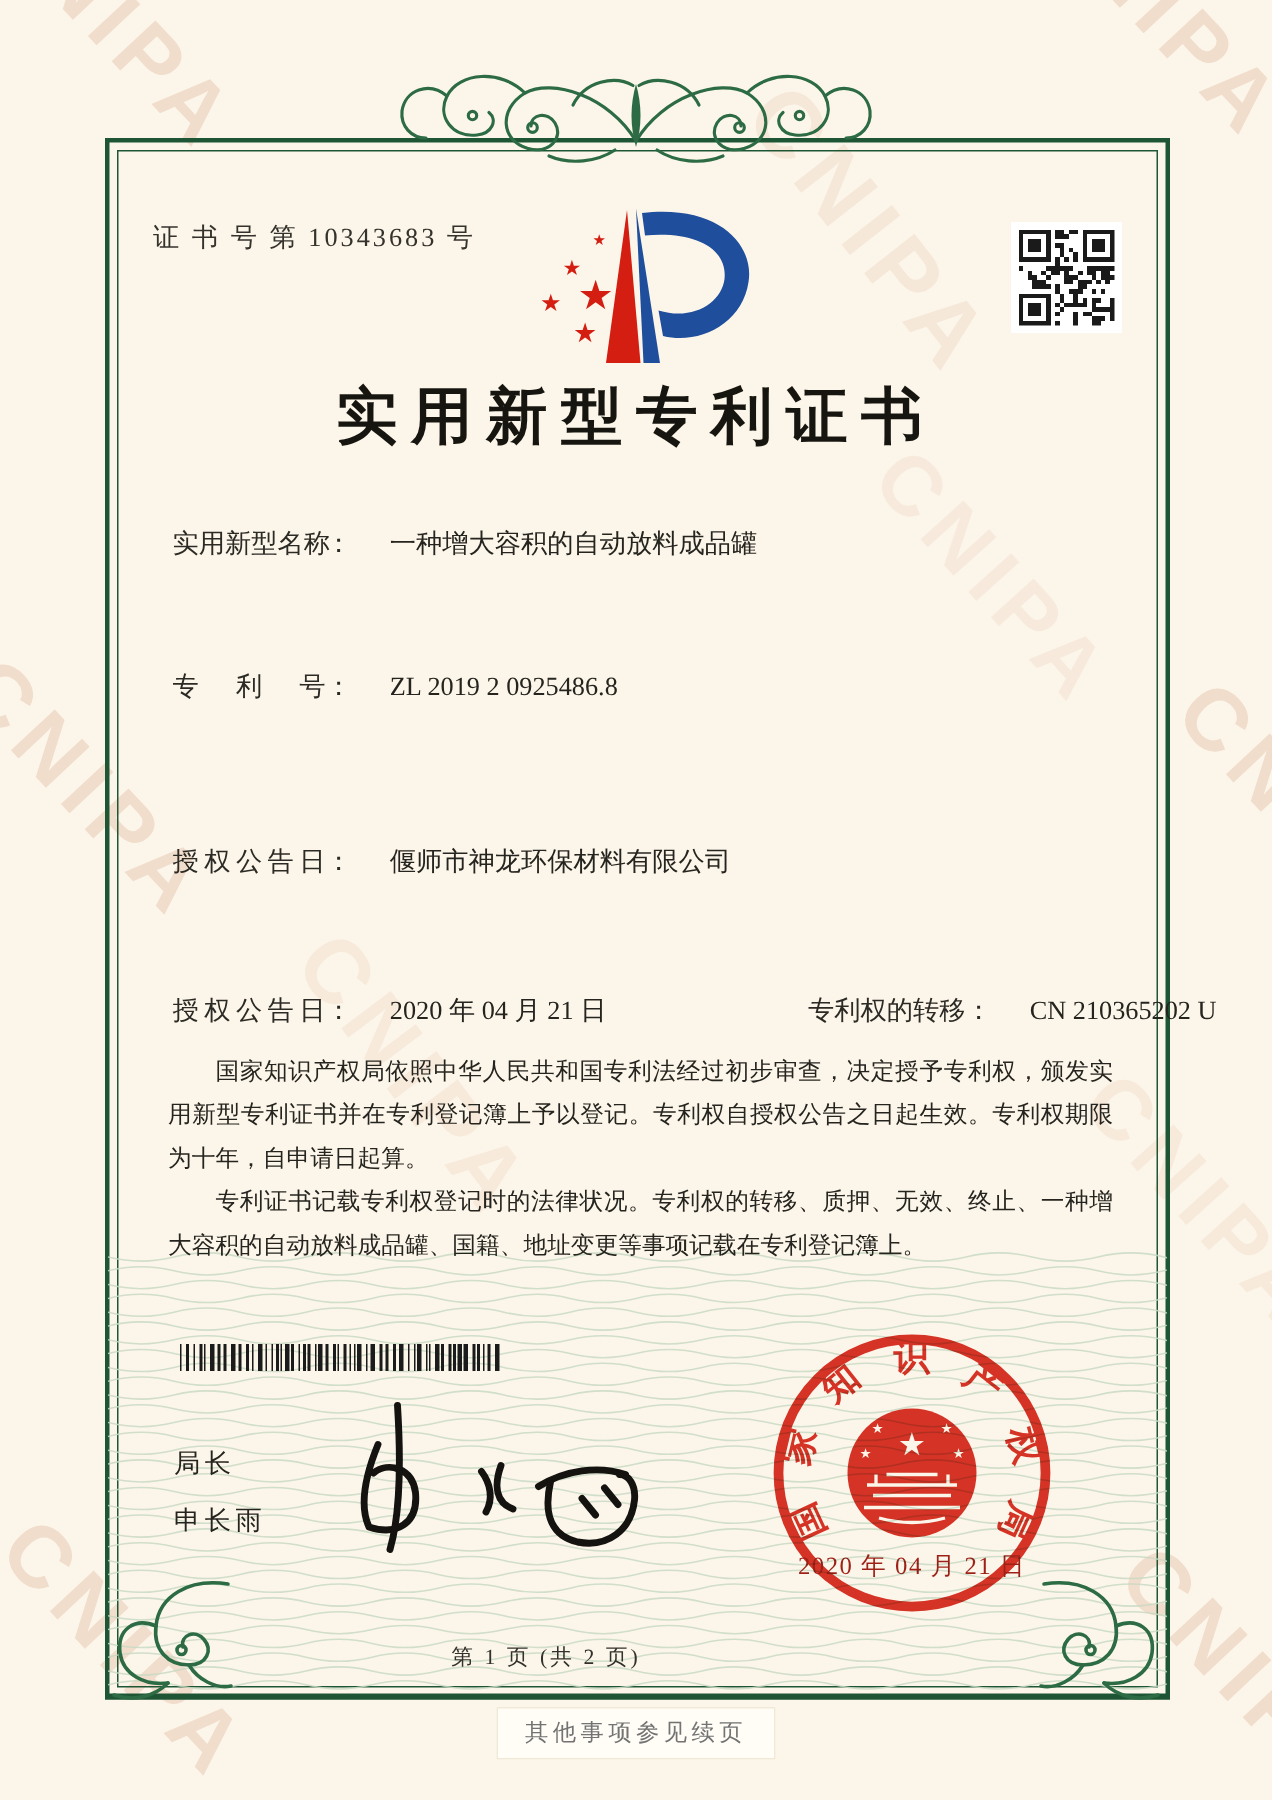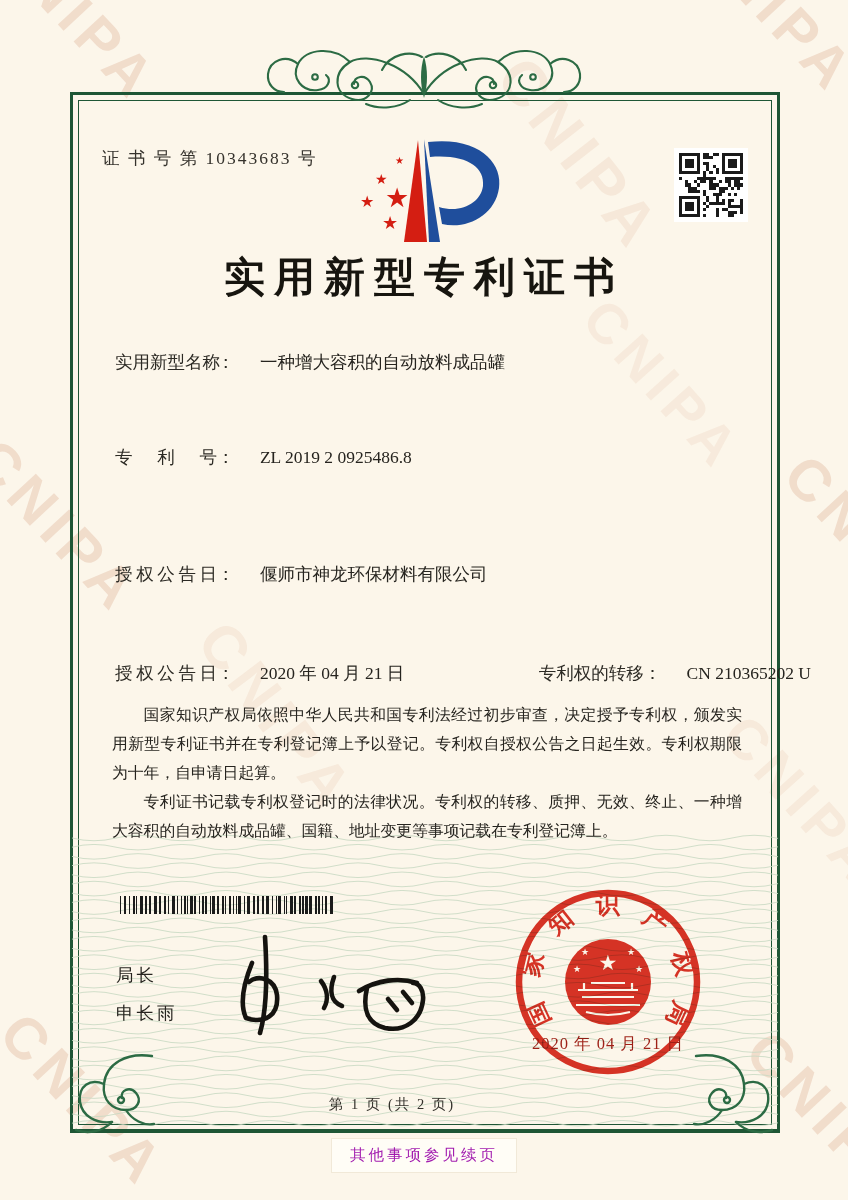--- a/index.html
+++ b/index.html
@@ -48,27 +48,27 @@
   
   .barcode{position:absolute;z-index:5;left:120px;top:896px;width:222px;height:18px;font-size:0;white-space:nowrap;}
   .barcode i{display:inline-block;height:100%;background:#1b1b1b;vertical-align:top;}
   
   .sig-title{position:absolute;z-index:5;left:116px;top:963px;font-size:17.5px;letter-spacing:3px;}
   .sig-name{position:absolute;z-index:5;left:116px;top:1001px;font-size:17.5px;letter-spacing:3px;}
   .sig-script{position:absolute;z-index:5;left:228px;top:933px;}
   
   .seal{position:absolute;z-index:6;left:512px;top:886px;mix-blend-mode:multiply;opacity:.94;}
   
-  .page-info{position:absolute;z-index:5;left:0;top:1095px;width:728px;text-align:center;font-size:14.5px;letter-spacing:2px;color:#33312b;padding-left:28px;}
+  .page-info{position:absolute;z-index:5;left:0;top:1095px;width:728px;text-align:center;font-size:14.5px;letter-spacing:2px;color:#33312b;}
   .continuation{
     position:absolute;z-index:5;left:0;top:1138px;width:848px;text-align:center;font-size:0;
   }
   .continuation span{
     display:inline-block;background:#fffdf6;border:1px solid #f1e9d8;
-    padding:6px 18px;font-size:15.5px;letter-spacing:3px;color:#a21caf;
+    padding:6px 18px;font-size:15.5px;letter-spacing:3px;color:#737373;
   }
 </style>
 </head>
 <body>
 
 <div class="page">
 
   <span class="wm" style="left:-30px;top:-20px;font-size:58px;transform:rotate(47deg)">CNIPA</span>
   <span class="wm" style="left:668px;top:-28px;font-size:58px;transform:rotate(47deg)">CNIPA</span>
   <span class="wm" style="left:468px;top:118px;font-size:62px;transform:rotate(52deg);opacity:.55">CNIPA</span>

